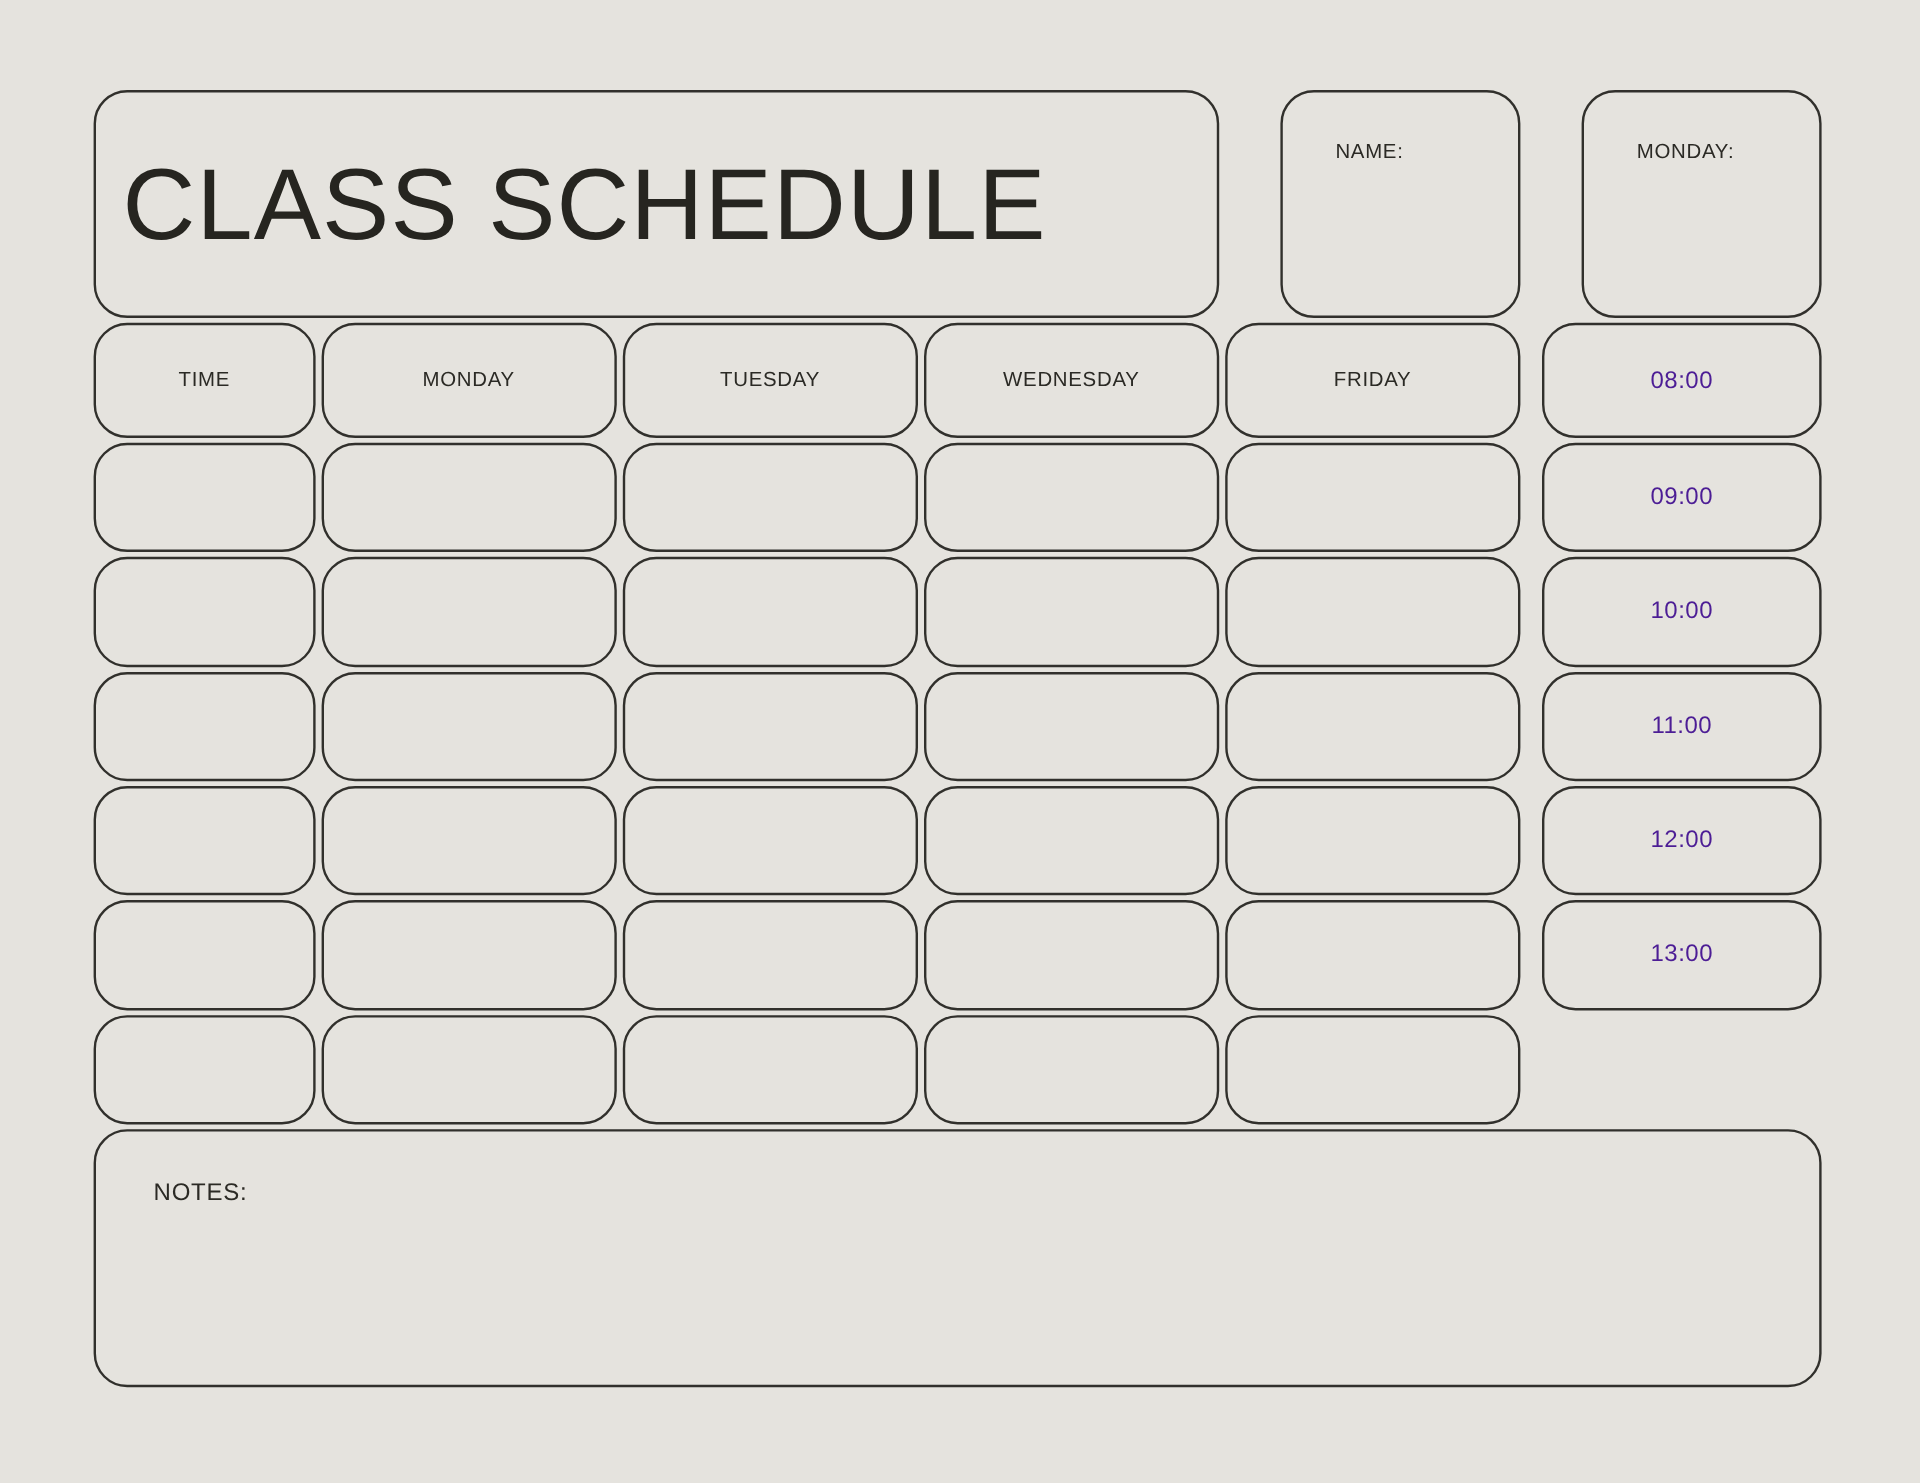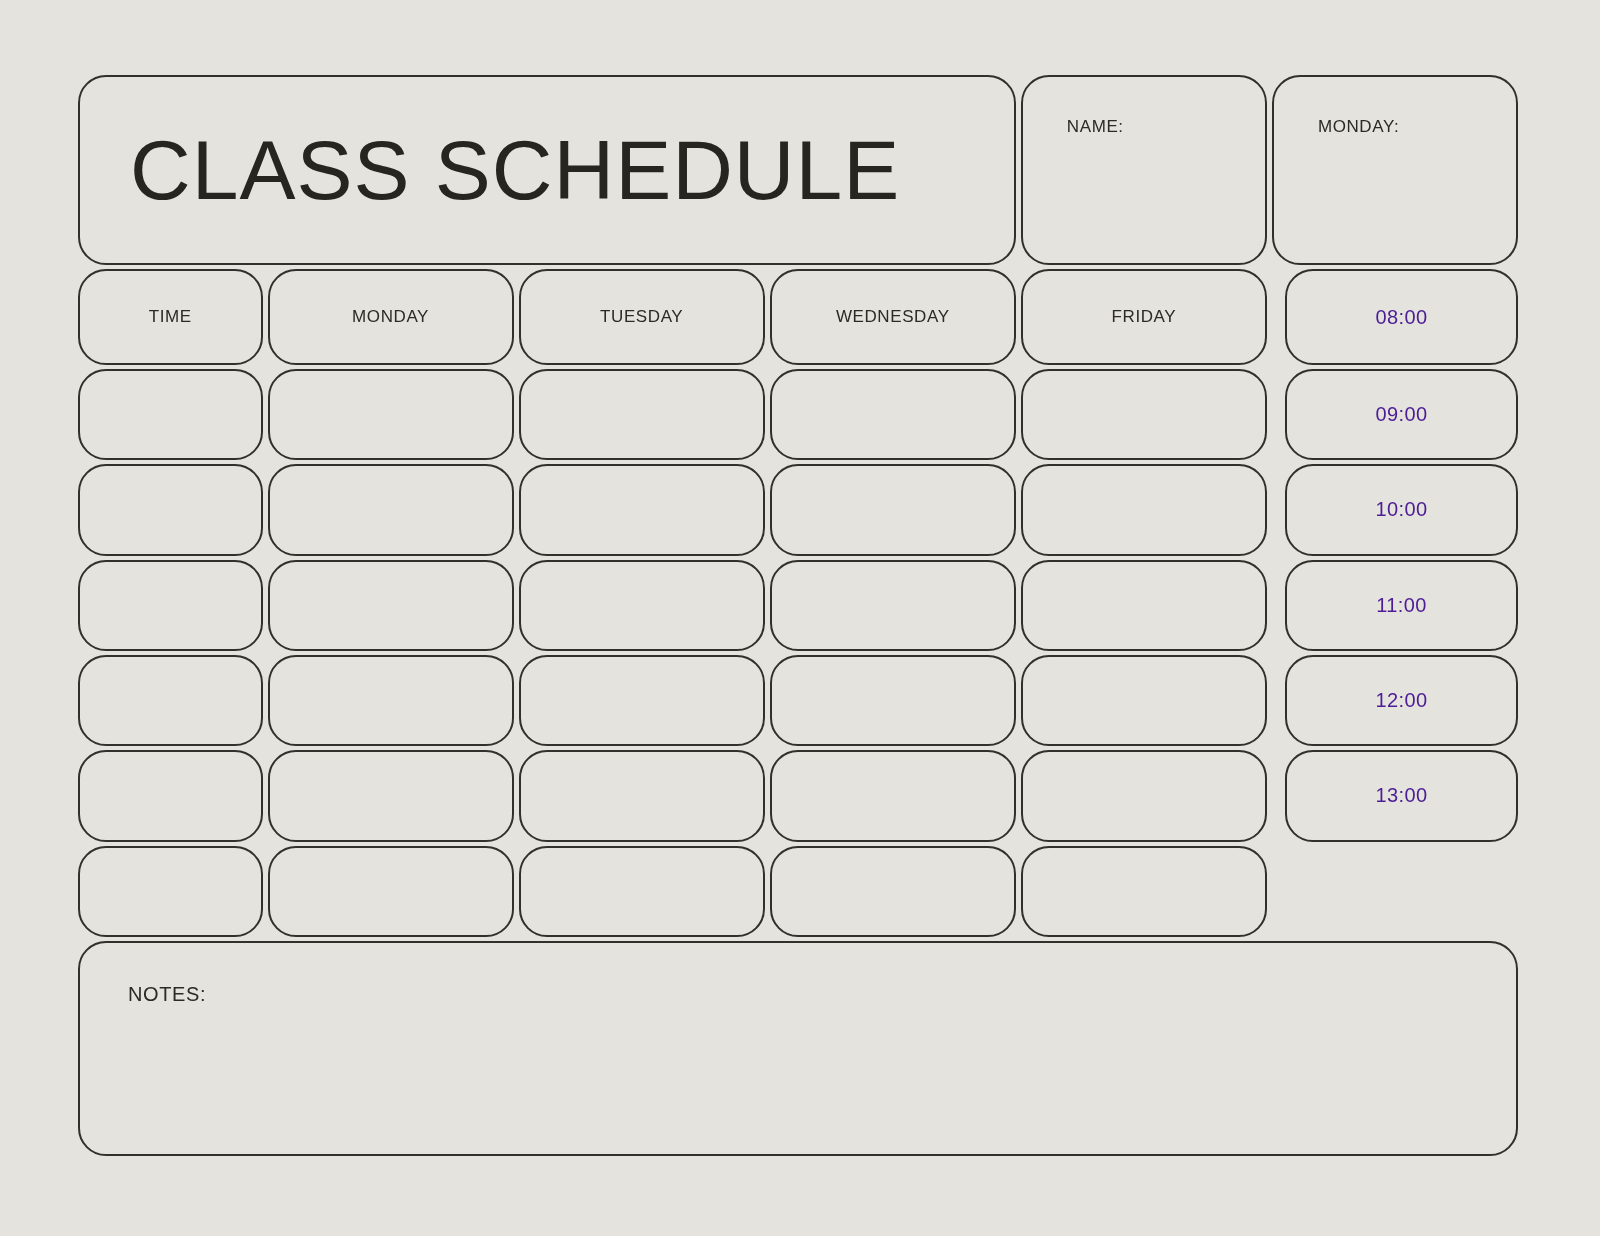--- a/index.html
+++ b/index.html
@@ -33,35 +33,36 @@
     flex:none;
     height:190px;
     display:grid;
     grid-template-columns:0.75fr 1fr 1fr 1fr 1fr 1fr;
     gap:4px 5px;
   }
   .title-box{
     grid-column:1 / 5;
     display:flex;
     align-items:center;
-    padding-left:50px;
+    padding-left:22px;
   }
   .page-title{
     margin:0;
     font-size:84px;
     font-weight:400;
     letter-spacing:1px;
     color:#262520;
     white-space:nowrap;
   }
   .field-box{
     padding:40px 0 16px 44px;
     font-size:17px;
     letter-spacing:0.6px;
     color:#2b2a25;
+    margin-left:46px;
   }
   
   .mid-band{
     flex:none;
     height:668px;
     display:grid;
     grid-template-columns:0.75fr 1fr 1fr 1fr 1fr 1fr;
     grid-template-rows:96px repeat(6, 1fr);
     gap:4px 5px;
   }

